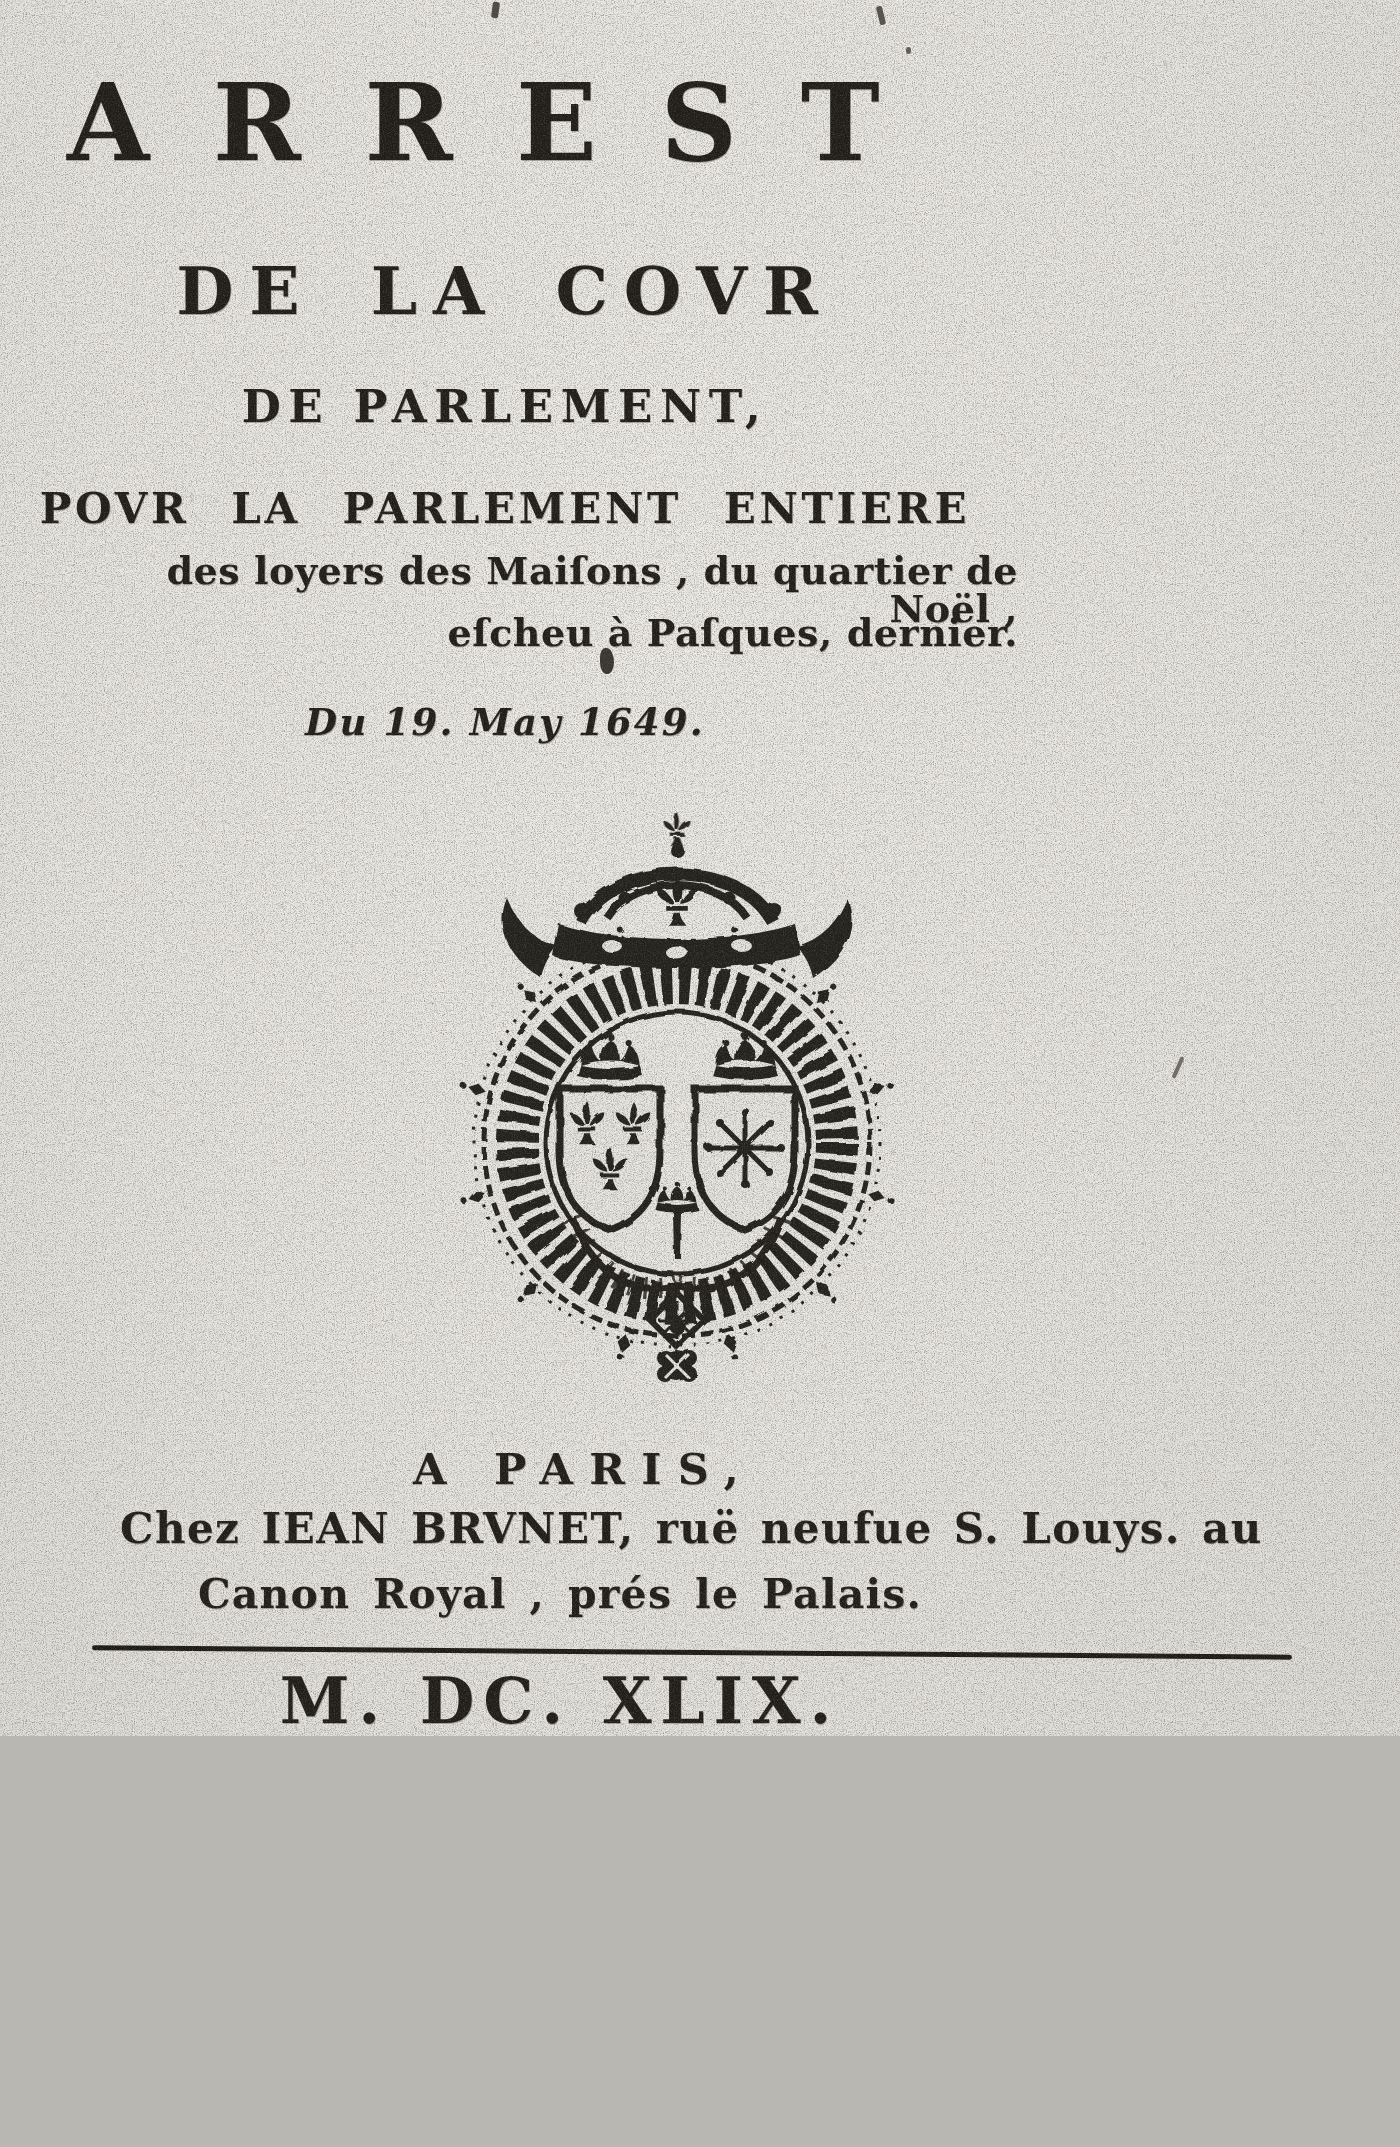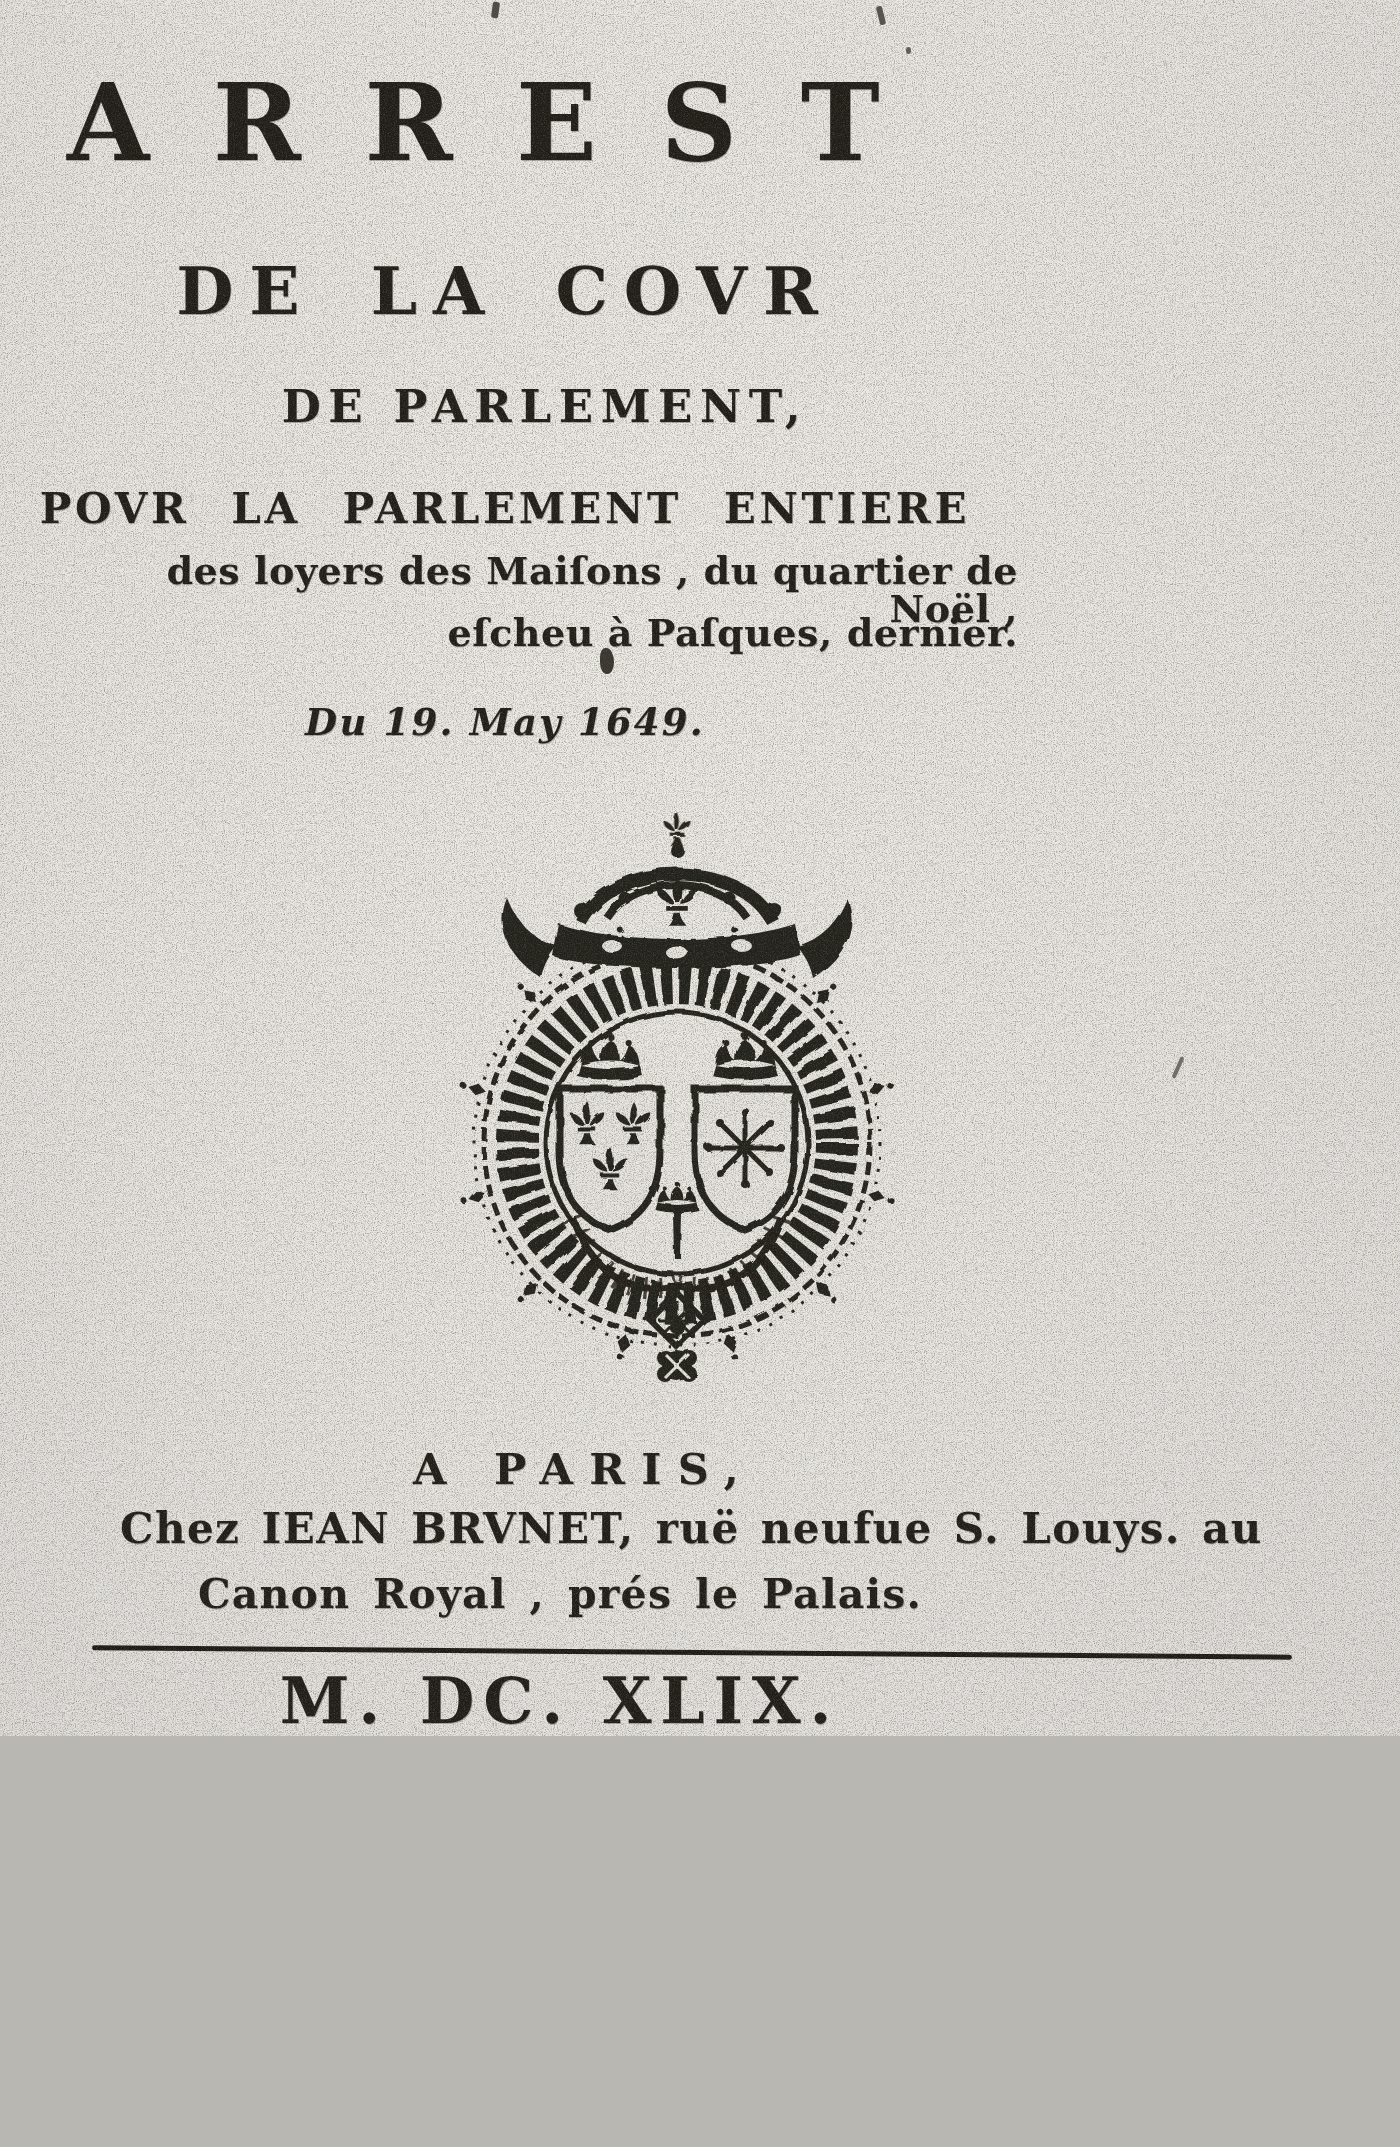--- a/index.html
+++ b/index.html
@@ -7,21 +7,21 @@
     position:relative;width:1400px;height:1736px;overflow:hidden;
     background:radial-gradient(ellipse at 46% 32%, #edebe6 0%, #e8e6e1 55%, #dedcd8 100%);
     font-family:"DejaVu Serif","Liberation Serif",serif;
     color:#201d18;
   }
   .noise-layer{position:absolute;inset:0;pointer-events:none;z-index:40;}
   .txt{position:absolute;left:0;width:1010px;text-align:center;margin:0;
        text-shadow:0.6px 0.9px 0 rgba(32,28,22,0.30);}
   .t-arrest{top:70px;font-size:106px;font-weight:bold;letter-spacing:0.60em;line-height:1;}
   .t-cour{top:258px;font-size:66px;font-weight:bold;letter-spacing:0.24em;word-spacing:0.25em;line-height:1;}
-  .t-parl{top:384px;font-size:45px;font-weight:bold;letter-spacing:0.17em;line-height:1;margin-left:40px;}
+  .t-parl{top:384px;font-size:45px;font-weight:bold;letter-spacing:0.17em;line-height:1;}
   .s-caps{top:488px;font-size:42px;font-weight:bold;letter-spacing:0.09em;word-spacing:0.55em;line-height:1;}
   .s-body{left:118px;width:900px;text-align:right;font-size:38px;font-weight:bold;line-height:1;letter-spacing:0.015em;}
   .s-b2{top:552px;}
   .s-b3{top:614px;}
   .t-date{top:704px;font-size:37px;font-style:italic;font-weight:bold;letter-spacing:0.06em;line-height:1;}
   .emblem{position:absolute;left:455px;top:806px;width:444px;height:590px;margin:0;}
   .emblem svg{color:#23201a;}
   .i-place{top:1444px;font-size:43px;font-weight:bold;letter-spacing:0.38em;padding-left:24px;}
   .i-seller1{top:1504px;font-size:42px;font-weight:bold;letter-spacing:0.035em;word-spacing:0.12em;white-space:nowrap;margin-left:120px;}
   .i-seller2{top:1570px;font-size:41px;font-weight:bold;letter-spacing:0.03em;word-spacing:0.18em;}

